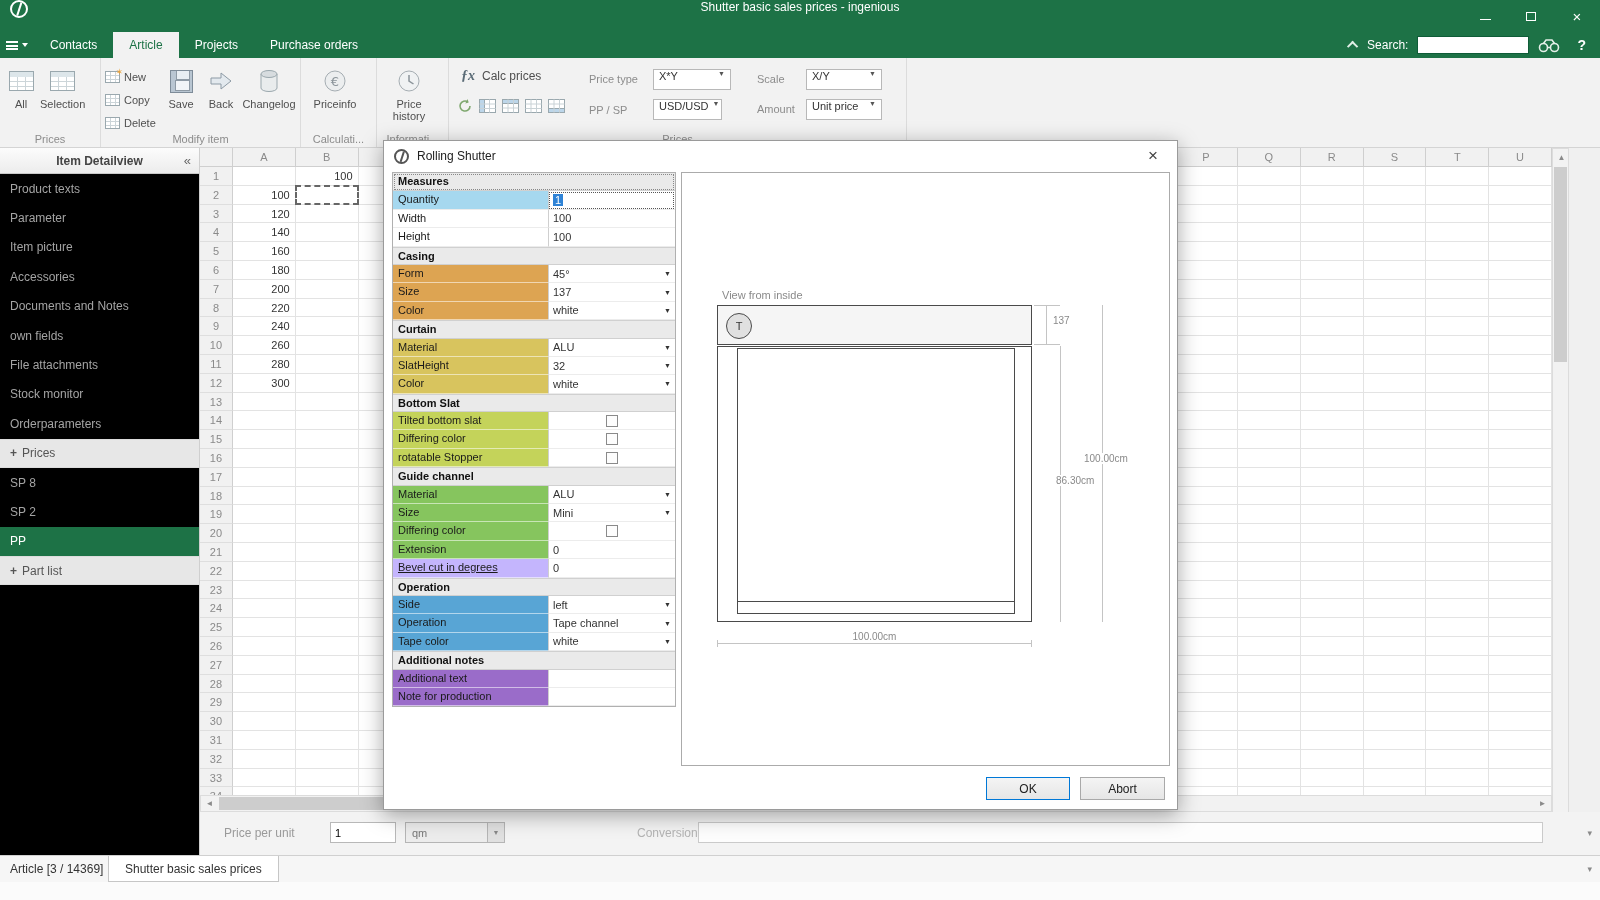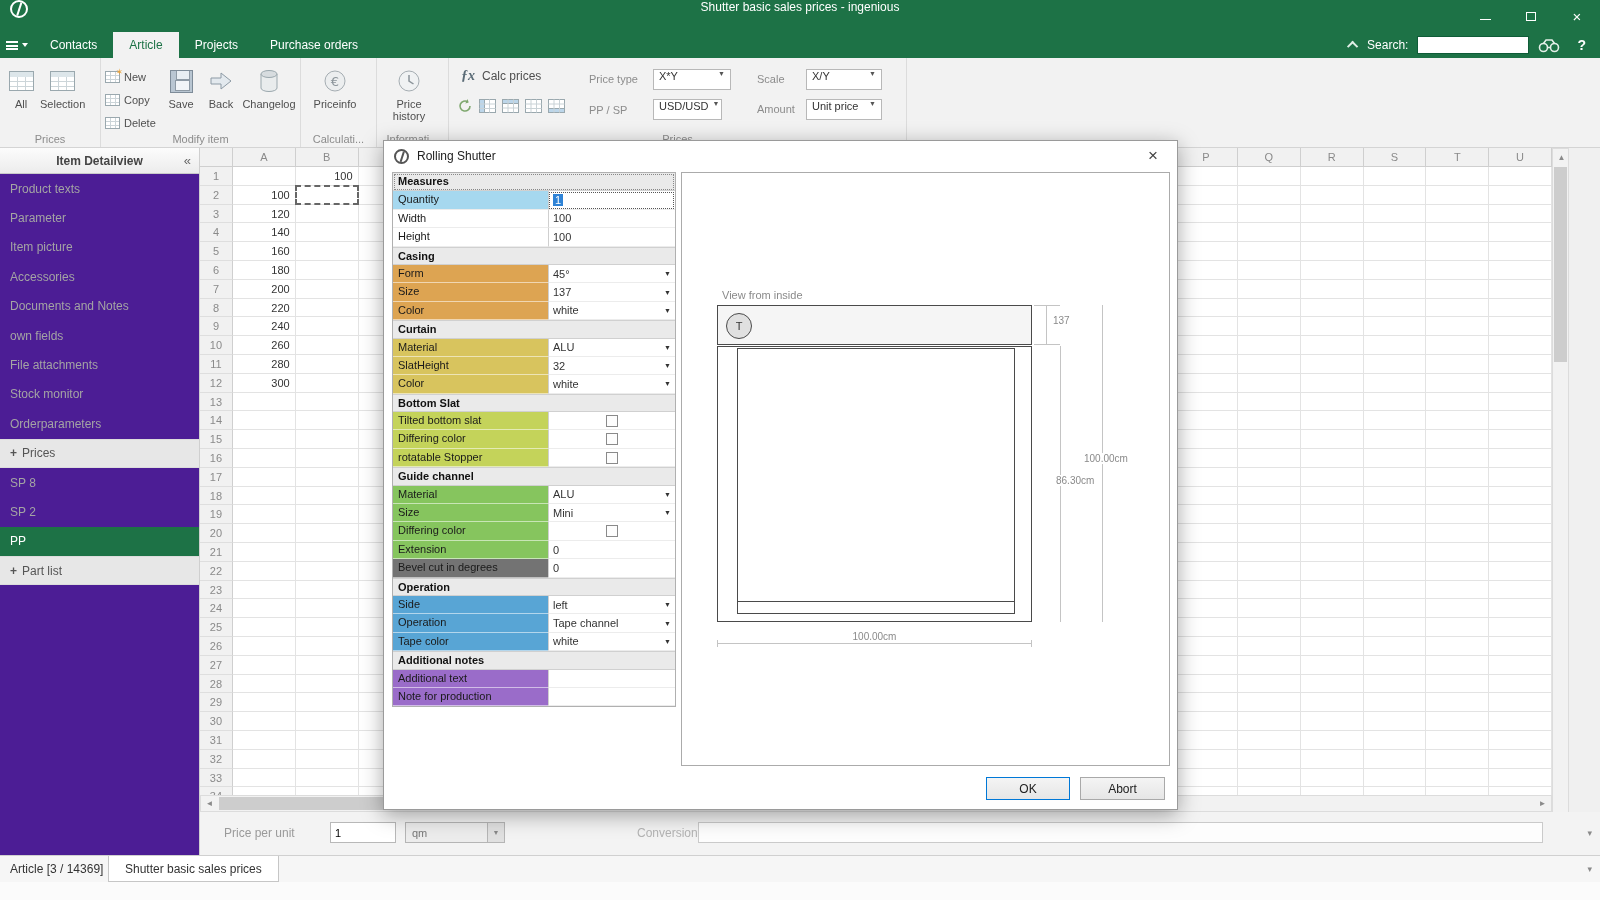--- a/index.html
+++ b/index.html
@@ -71,21 +71,21 @@
     repeating-linear-gradient(to right, rgba(0,0,0,0) 0 7px, #ccd5d9 7px 8px),#fff}
   .tbl-icon-xs{width:15px;height:12px;border:1px solid #9aa8ae;background:
     repeating-linear-gradient(to bottom, rgba(0,0,0,0) 0 3px, #ccd5d9 3px 4px),
     repeating-linear-gradient(to right, rgba(0,0,0,0) 0 4px, #ccd5d9 4px 5px),#fff;position:relative}
   .star{position:absolute;right:-4px;top:-5px;color:#e8a33d;font-size:9px}
   .floppy{width:23px;height:23px;background:#b9c6d2;border:1px solid #7e8c99;position:relative}
   .floppy::before{content:"";position:absolute;left:5px;top:0;width:12px;height:8px;background:#e8eef3;border:1px solid #8e9aa5;border-top:none}
   .floppy::after{content:"";position:absolute;left:4px;bottom:1px;width:13px;height:9px;background:#f2f5f8;border:1px solid #8e9aa5}
 
   
-  .sidebar{position:absolute;left:0;top:148px;width:200px;bottom:45px;background:#4c1d95;border-right:1px solid #cfcfcf;z-index:2}
+  .sidebar{position:absolute;left:0;top:148px;width:200px;bottom:45px;background:#000000;border-right:1px solid #cfcfcf;z-index:2}
   .sb-header{height:26px;background:linear-gradient(#fcfcfc,#ececec);border-bottom:1px solid #c9c9c9;display:flex;align-items:center;justify-content:center;font-weight:bold;font-size:12px;color:#444;position:relative}
   .sb-header .collapse{position:absolute;right:8px;font-weight:normal;color:#666;font-size:13px}
   .sb-item{height:29.4px;display:flex;align-items:center;padding-left:10px;font-size:12px;color:#a4a4a4;cursor:default}
   .sb-item .plus{font-weight:bold;color:#555;margin-right:5px;font-size:12px}
   .sb-group{background:#e7e7e7;color:#555;border-top:1px solid #dcdcdc;border-bottom:1px solid #dcdcdc}
   .sb-selected{background:var(--brand);color:#fff}
 
   
   .sheet{position:absolute;left:200px;top:148px;width:1352px;height:647px;background:#fff;overflow:hidden;z-index:1}
   .sheet-head{display:flex;height:19px;background:#f1f1f1}
@@ -1384,21 +1384,21 @@
           <div class="cb"></div>
         </div>
       </div>
       <div class="prow">
         <div class="plabel colored" style="background: rgb(134, 197, 94);">Extension</div>
         <div class="pval input">
           <span class="vtext">0</span>
         </div>
       </div>
       <div class="prow">
-        <div class="plabel colored" style="background: #737373;">Bevel cut in degrees</div>
+        <div class="plabel colored" style="background: #c4b5fd; text-decoration: underline;">Bevel cut in degrees</div>
         <div class="pval input">
           <span class="vtext">0</span>
         </div>
       </div>
       <div class="sec-h">Operation</div>
       <div class="prow">
         <div class="plabel colored" style="background: rgb(88, 165, 213);">Side</div>
         <div class="pval dropdown">
           <span class="vtext">left</span>
           <span class="arr">▼</span>

